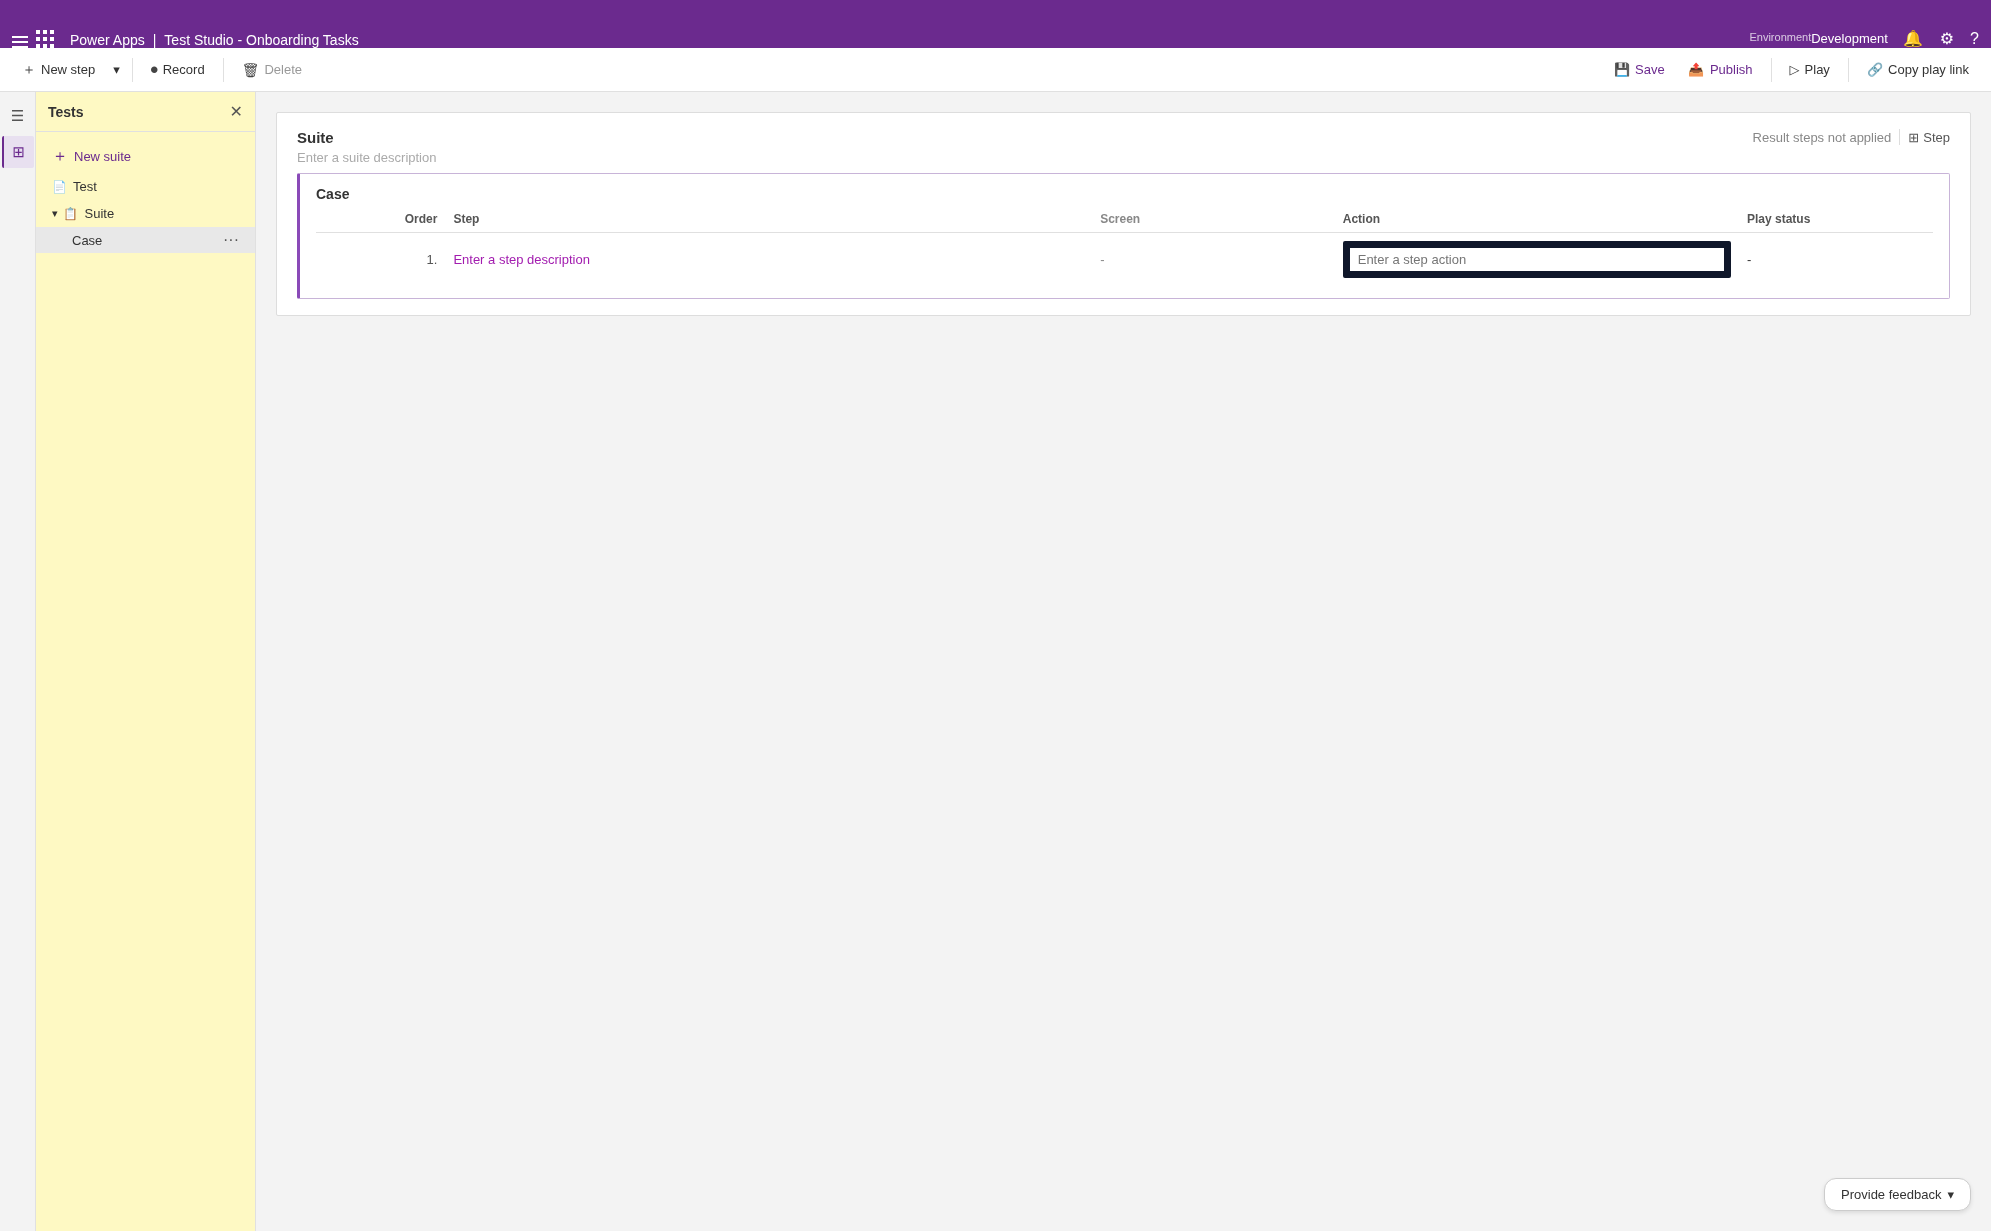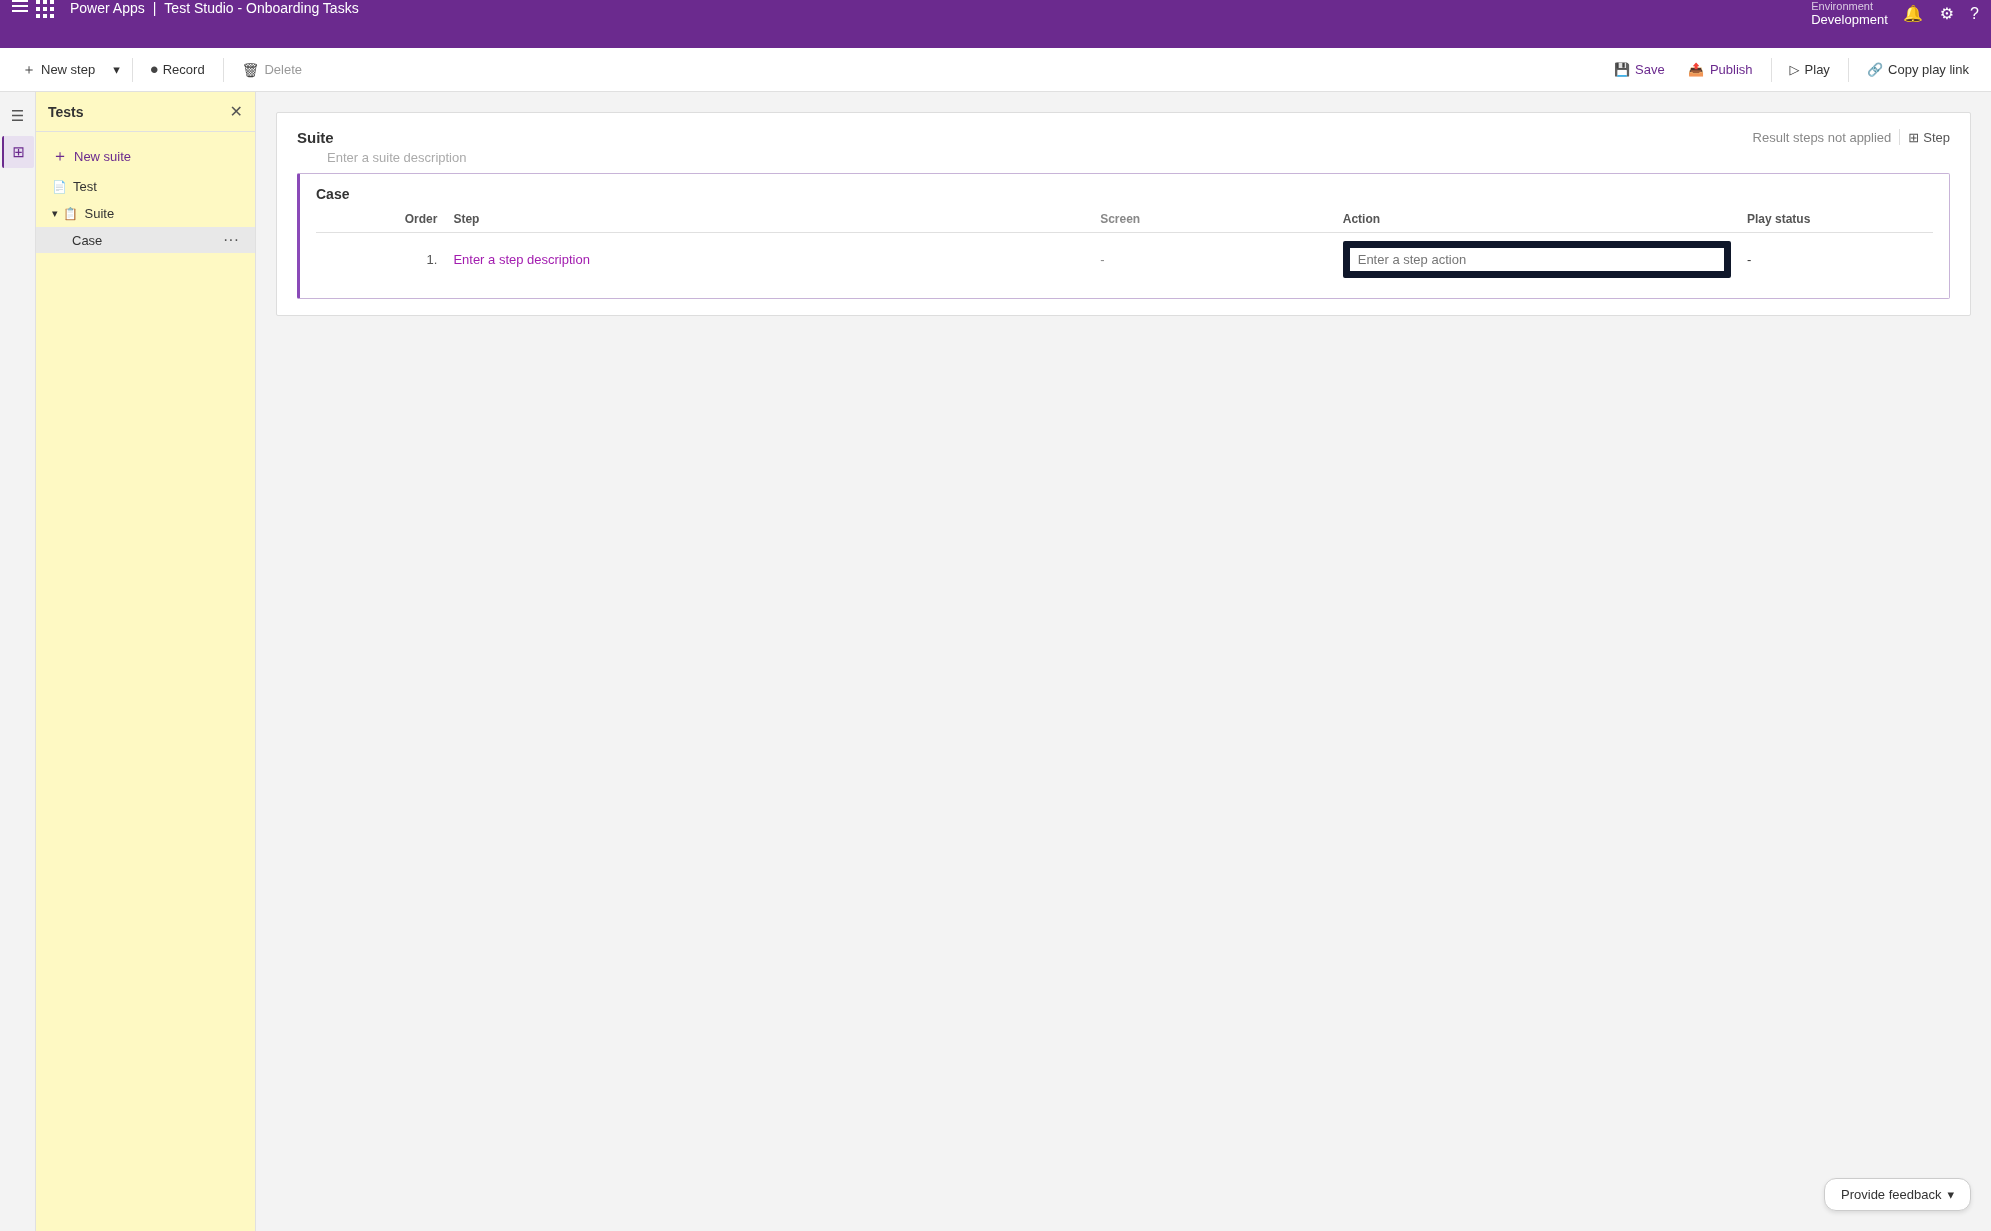--- a/index.html
+++ b/index.html
@@ -4,29 +4,29 @@
   <style>
     * { box-sizing: border-box; margin: 0; padding: 0; }
     body { font-family: 'Segoe UI', sans-serif; font-size: 14px; background: #f3f3f3; height: 100vh; overflow: hidden; }
 
     
     .topbar {
       background: #6b2a8e;
       color: white;
       height: 48px;
       display: flex;
-      align-items: flex-start;
+      align-items: flex-end;
       padding: 0 12px;
       gap: 8px;
     }
     .topbar-grid-icon { display: flex; align-items: center; gap: 3px; flex-wrap: wrap; width: 18px; height: 18px; margin-right: 8px; }
     .topbar-grid-dot { width: 4px; height: 4px; background: white; border-radius: 0; }
     .topbar-title { font-size: 14px; font-weight: 400; color: white; white-space: nowrap; }
     .topbar-right { margin-left: auto; display: flex; align-items: center; gap: 16px; }
-    .topbar-env { display: flex; flex-direction: column; align-items: flex-start; font-size: 11px; color: rgba(255,255,255,0.8); }
+    .topbar-env { display: flex; flex-direction: row; align-items: flex-start; font-size: 11px; color: rgba(255,255,255,0.8); }
     .topbar-icon-btn { background: none; border: none; color: white; cursor: pointer; font-size: 16px; display: flex; align-items: center; }
 
     
     .toolbar {
       background: white;
       border-bottom: 1px solid #e0e0e0;
       height: 44px;
       display: flex;
       align-items: center;
       padding: 0 12px;
@@ -113,21 +113,21 @@
       padding: 16px 20px;
       margin-bottom: 16px;
     }
     .suite-header {
       display: flex;
       align-items: flex-start;
       justify-content: space-between;
       margin-bottom: 4px;
     }
     .suite-title { font-size: 15px; font-weight: 600; color: #333; }
-    .suite-description { font-size: 13px; color: #aaa; margin-top: 4px; margin-left: 30px; }
+    .suite-description { font-size: 13px; color: #aaa; margin-top: 4px; }
     .suite-actions { display: flex; align-items: center; gap: 8px; font-size: 13px; color: #888; }
     .suite-actions-separator { width: 1px; height: 16px; background: #ddd; }
     .suite-view-btn { display: flex; align-items: center; gap: 4px; cursor: pointer; color: #555; font-size: 13px; }
 
     
     .case-card {
       background: white;
       border: 1px solid #c8b4d8;
       border-left: 3px solid #8a4ab8;
       border-radius: 2px;

